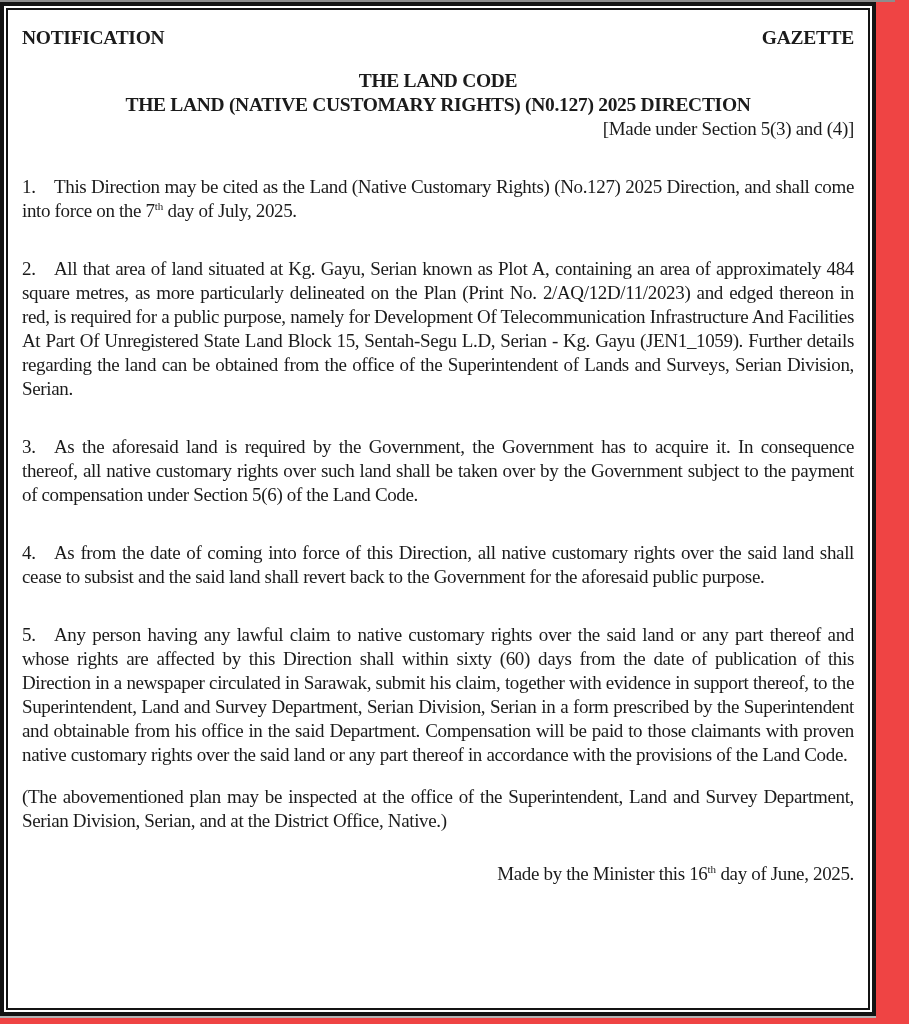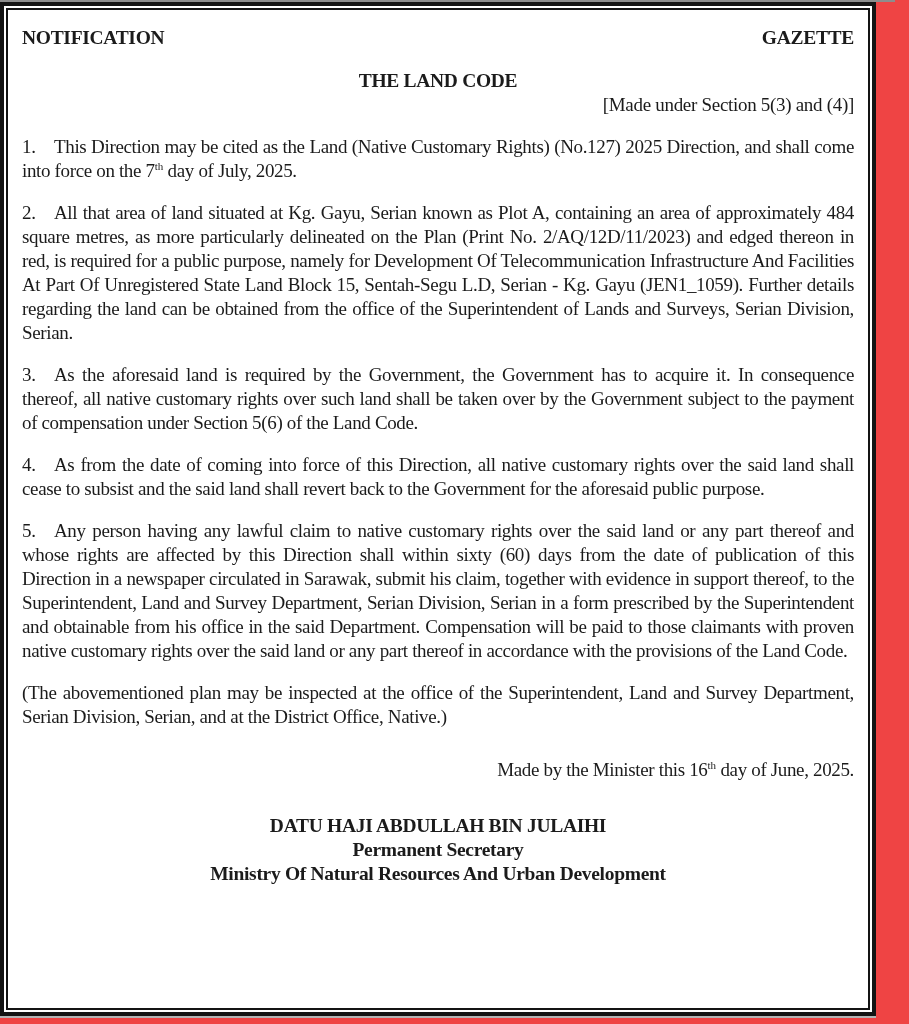--- a/index.html
+++ b/index.html
@@ -71,21 +71,21 @@
   .title-3 {
     font-size: 19px;
     line-height: 24px;
     letter-spacing: -0.3px;
     margin-top: 1px;
     text-align: right;
   }
   p { margin: 0; }
   .para {
     text-align: justify;
-    margin-top: 18px;
+    margin-top: 34px;
   }
   .intro { text-indent: 30px; margin-top: 24px; }
   .pnum {
     display: inline-block;
     width: 32px;
   }
   .note { margin-top: 18px; }
   .made-by {
     text-align: right;
     margin-top: 29px;
@@ -114,39 +114,35 @@
   <div class="frame">
     <div class="inner body-text">
 
       <div class="header-row">
         <span>NOTIFICATION</span>
         <span>GAZETTE</span>
       </div>
 
       <div class="title-block">
         <div class="title-1">THE LAND CODE</div>
+        <div class="title-2">THE LAND (NATIVE CUSTOMARY RIGHTS) (N0.127) 2025 DIRECTION</div>
         <div class="title-3">[Made under Section 5(3) and (4)]</div>
       </div>
 
 
       <p class="para"><span class="pnum">1.</span><span>This Direction may be cited as the Land (Native Customary Rights) (No.127) 2025 Direction, and shall come into force on the 7</span><sup>th</sup><span> day of July, 2025.</span></p>
 
       <p class="para"><span class="pnum">2.</span><span>All that area of land situated at Kg. Gayu, Serian known as Plot A, containing an area of approximately 484 square metres, as more particularly delineated on the Plan (Print No. 2/AQ/12D/11/2023) and edged thereon in red, is required for a public purpose, namely for Development Of Telecommunication Infrastructure And Facilities At Part Of Unregistered State Land Block 15, Sentah-Segu L.D, Serian - Kg. Gayu (JEN1_1059). Further details regarding the land can be obtained from the office of the Superintendent of Lands and Surveys, Serian Division, Serian.</span><sup></sup><span></span></p>
 
       <p class="para"><span class="pnum">3.</span><span>As the aforesaid land is required by the Government, the Government has to acquire it. In consequence thereof, all native customary rights over such land shall be taken over by the Government subject to the payment of compensation under Section 5(6) of the Land Code.</span><sup></sup><span></span></p>
 
       <p class="para"><span class="pnum">4.</span><span>As from the date of coming into force of this Direction, all native customary rights over the said land shall cease to subsist and the said land shall revert back to the Government for the aforesaid public purpose.</span><sup></sup><span></span></p>
 
       <p class="para"><span class="pnum">5.</span><span>Any person having any lawful claim to native customary rights over the said land or any part thereof and whose rights are affected by this Direction shall within sixty (60) days from the date of publication of this Direction in a newspaper circulated in Sarawak, submit his claim, together with evidence in support thereof, to the Superintendent, Land and Survey Department, Serian Division, Serian in a form prescribed by the Superintendent and obtainable from his office in the said Department. Compensation will be paid to those claimants with proven native customary rights over the said land or any part thereof in accordance with the provisions of the Land Code.</span><sup></sup><span></span></p>
 
       <p class="para note">(The abovementioned plan may be inspected at the office of the Superintendent, Land and Survey Department, Serian Division, Serian, and at the District Office, Native.)</p>
 
       <p class="made-by"><span>Made by the Minister this 16</span><sup>th</sup><span> day of June, 2025.</span></p>
 
-      <div class="signature">
-        <div>DATU HAJI ABDULLAH BIN JULAIHI</div>
-        <div>Permanent Secretary</div>
-        <div>Ministry Of Natural Resources And Urban Development</div>
-      </div>
 
     </div>
   </div>
 </div>
 
 </body></html>

